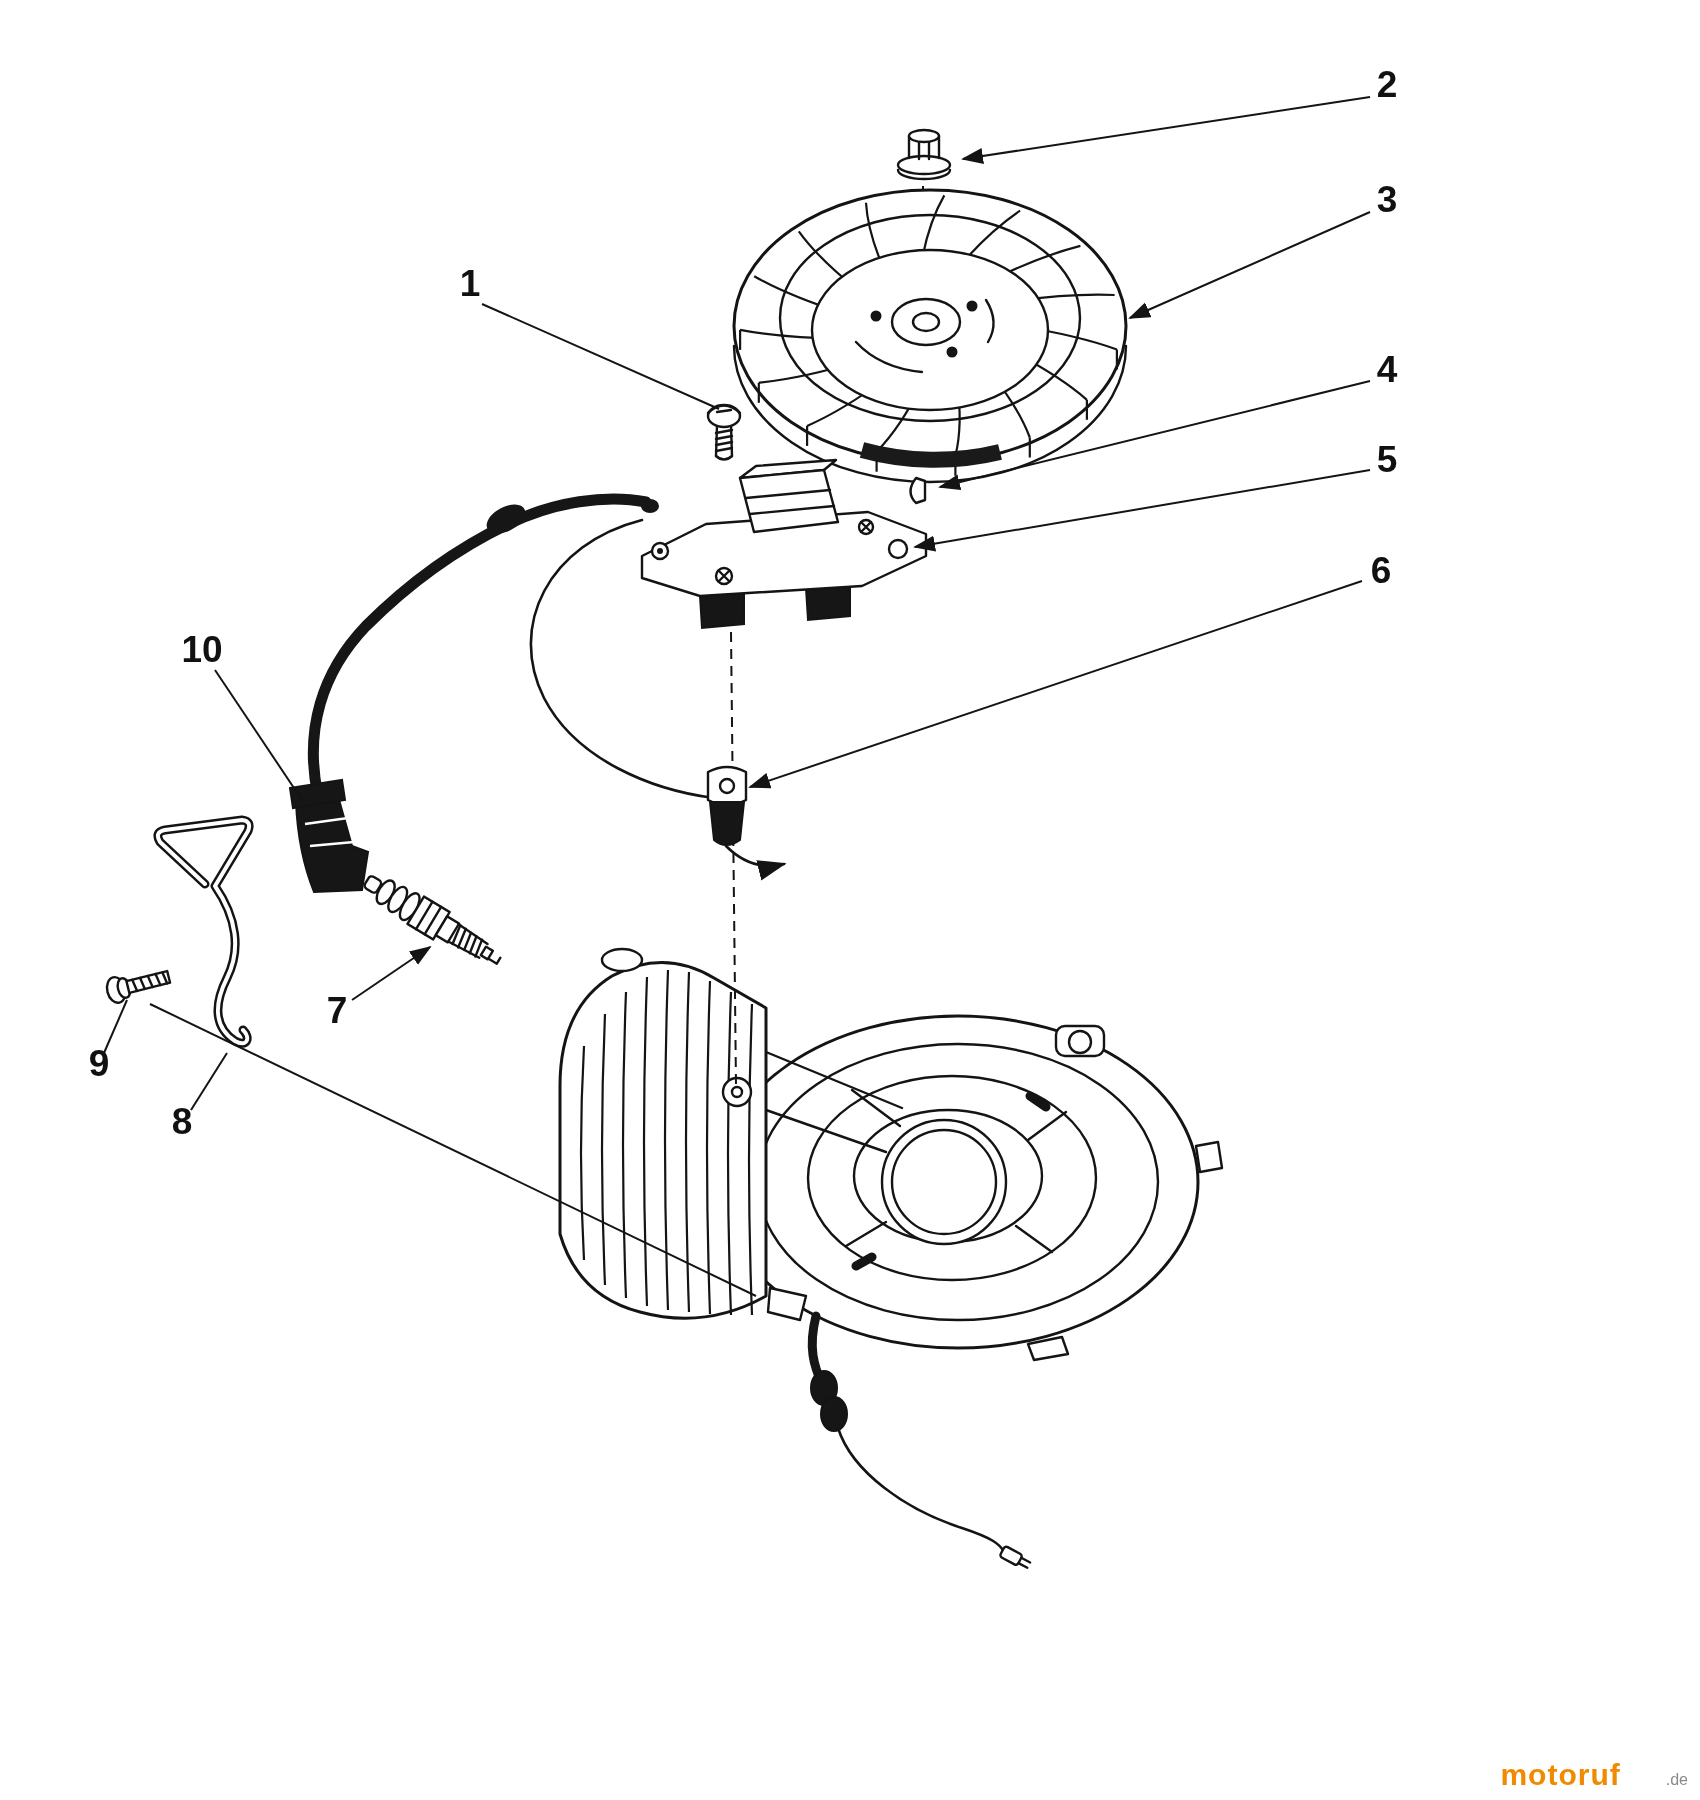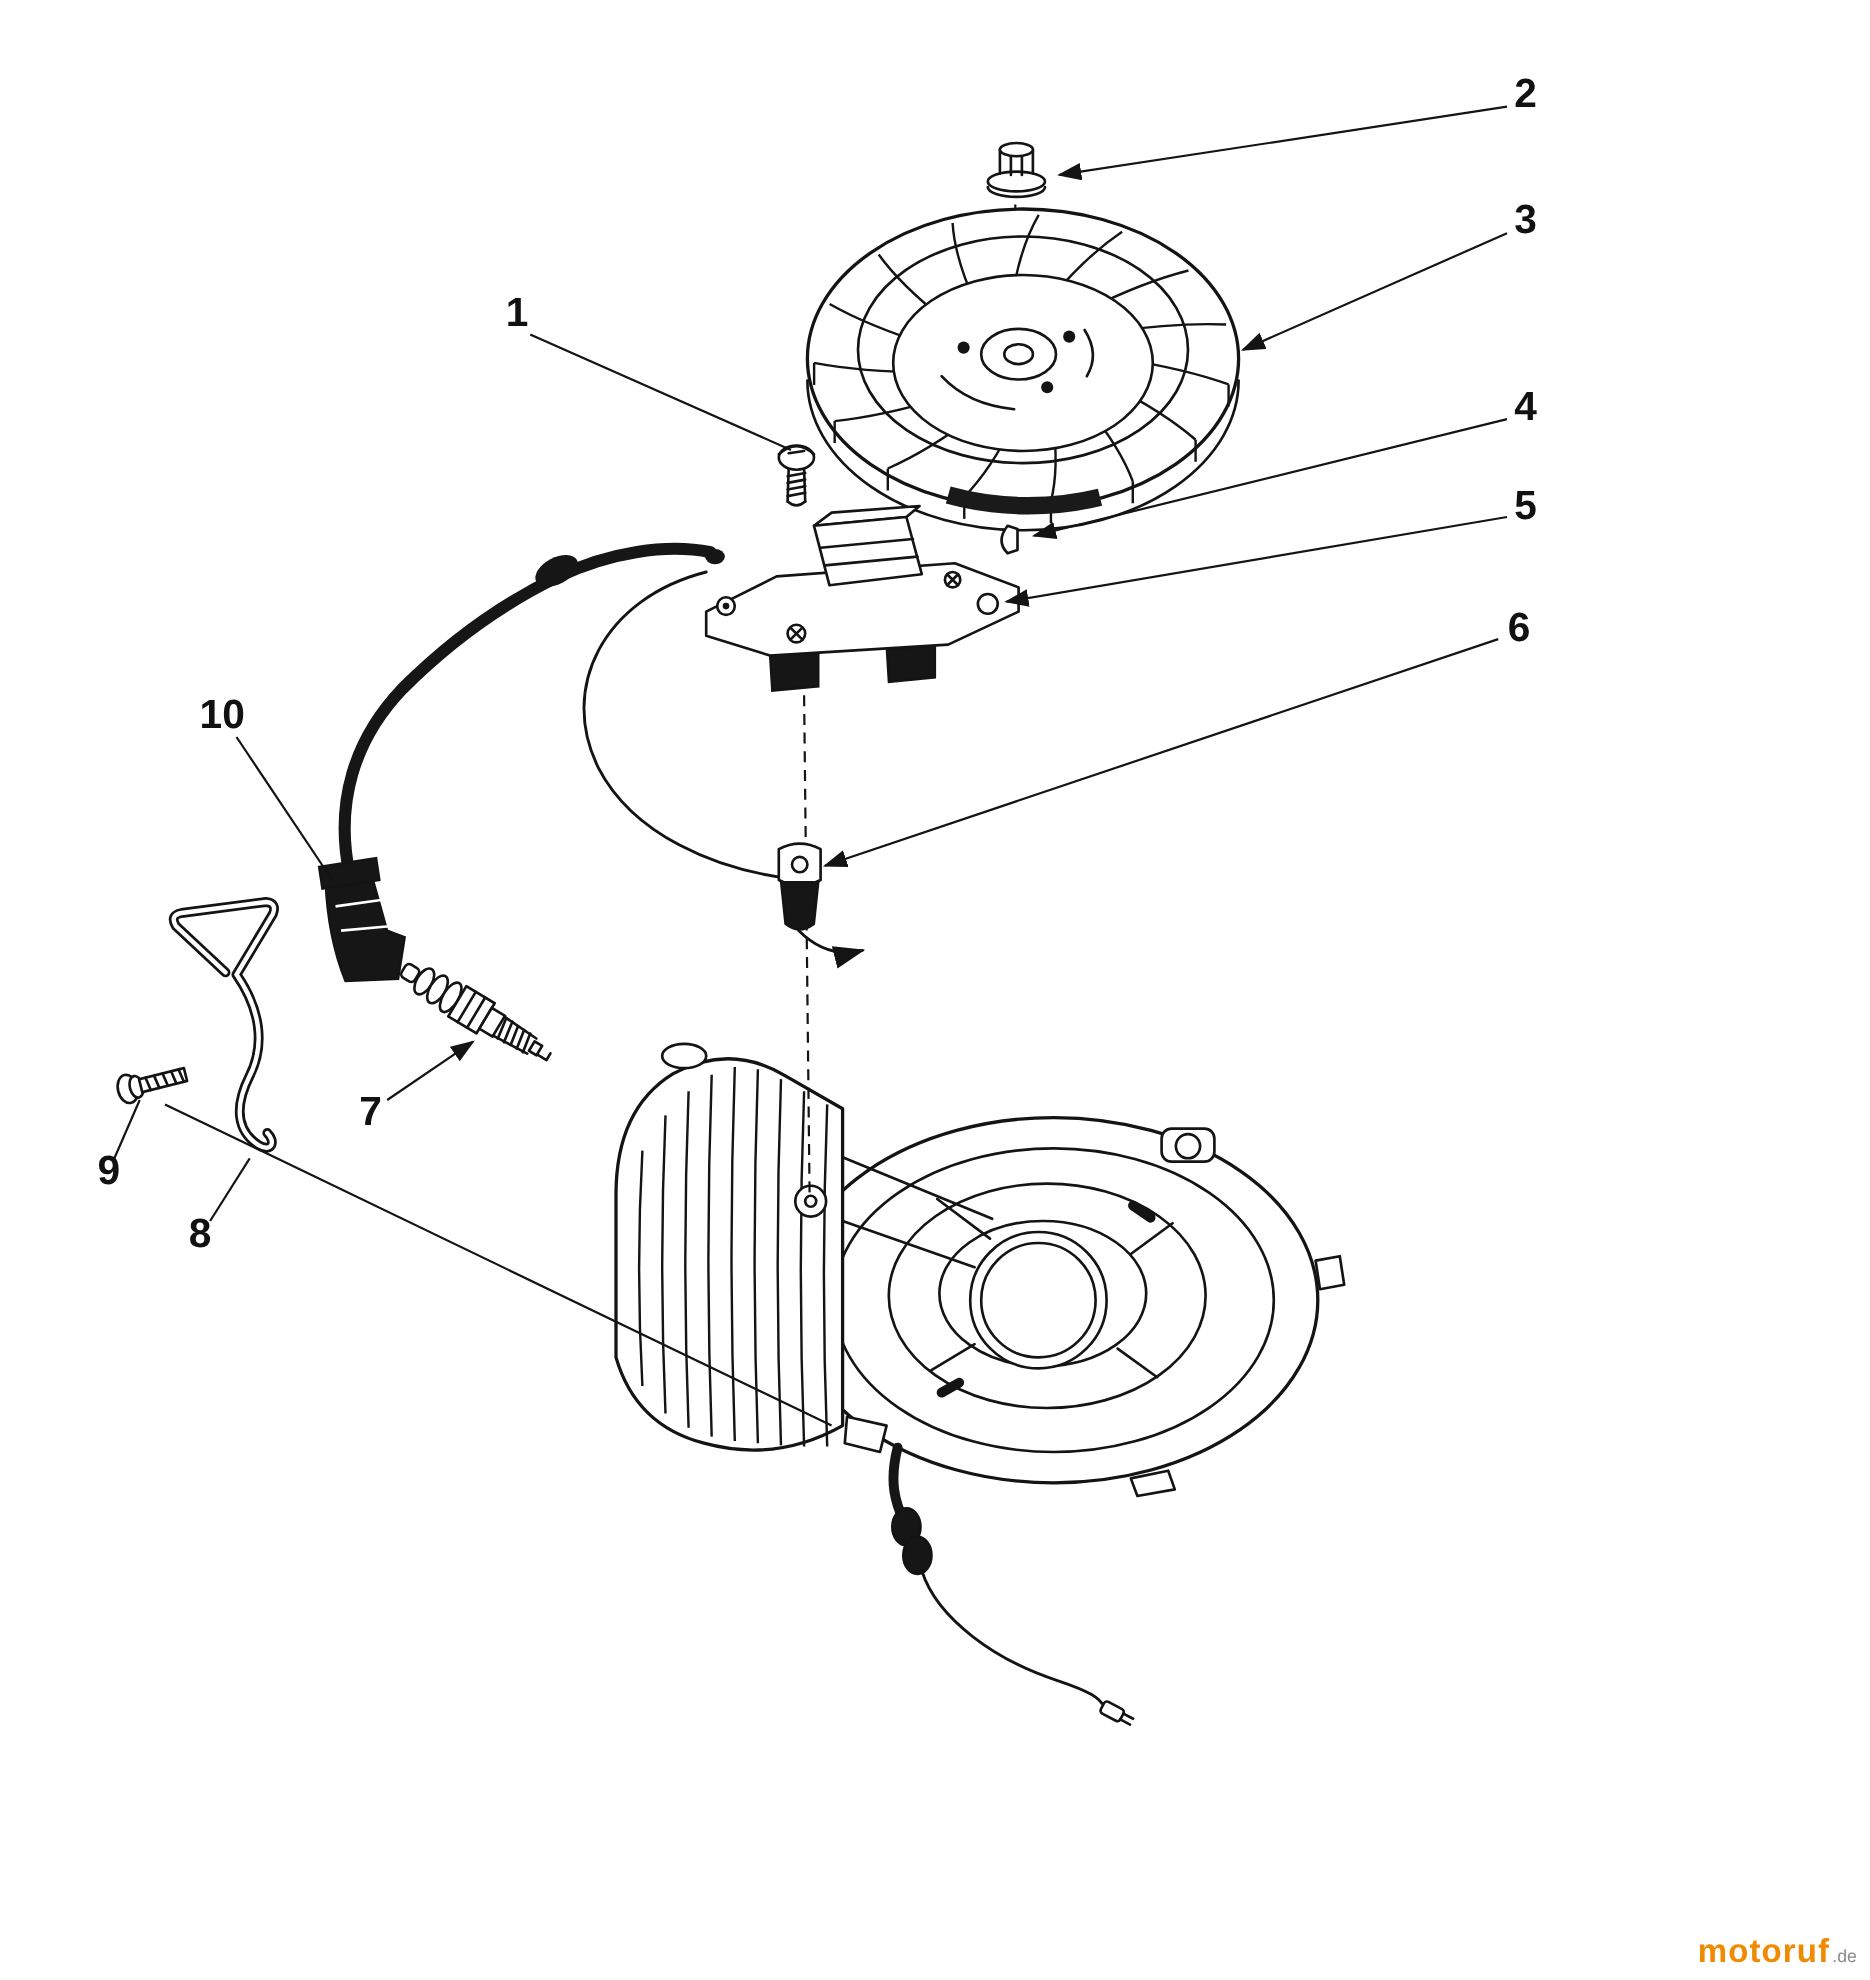--- a/index.html
+++ b/index.html
@@ -9,23 +9,23 @@
   .ln{stroke:#141414;stroke-width:2.4;fill:none;stroke-linecap:round;stroke-linejoin:round;}
   .ln3{stroke:#141414;stroke-width:3;fill:none;stroke-linecap:round;stroke-linejoin:round;}
   .fw{fill:#ffffff;}
   .dk{fill:#161616;stroke:#141414;stroke-width:2;}
   .leader{stroke:#141414;stroke-width:2;fill:none;}
   .dash{stroke:#141414;stroke-width:2;fill:none;stroke-dasharray:10 7;}
   .thickwire{stroke:#161616;stroke-width:11;fill:none;stroke-linecap:round;}
   .thinwire{stroke:#141414;stroke-width:2.6;fill:none;stroke-linecap:round;}
   .callout{font:700 37px "Liberation Sans", sans-serif;fill:#111111;}
   #flywheel-blades path,#flywheel-blades line,#cylinder-fins path{stroke:#141414;stroke-width:2.2;fill:none;}
-  .watermark{position:absolute;right:12px;bottom:8px;display:flex;align-items:baseline;gap:2px;}
+  .watermark{position:absolute;right:12px;bottom:8px;display:flex;align-items:baseline;gap:17px;}
   .watermark .brand{font:700 30px "Liberation Sans", sans-serif;letter-spacing:1px;}
-  .watermark .tld{font:400 16px "Liberation Sans", sans-serif;color:#8a8a8a;}
+  .watermark .tld{font:400 16px "Liberation Sans", sans-serif;color:#8a8a8a;margin-left:28px;}
 </style>
 </head>
 <body>
 
 <div class="page">
 <svg width="1700" height="1800" viewBox="0 0 1700 1800">
   <defs>
     <marker id="arrow" markerWidth="12" markerHeight="10" refX="10" refY="4" orient="auto">
       <path d="M0,0 L11,4 L0,8 Z" fill="#141414"></path>
     </marker>

